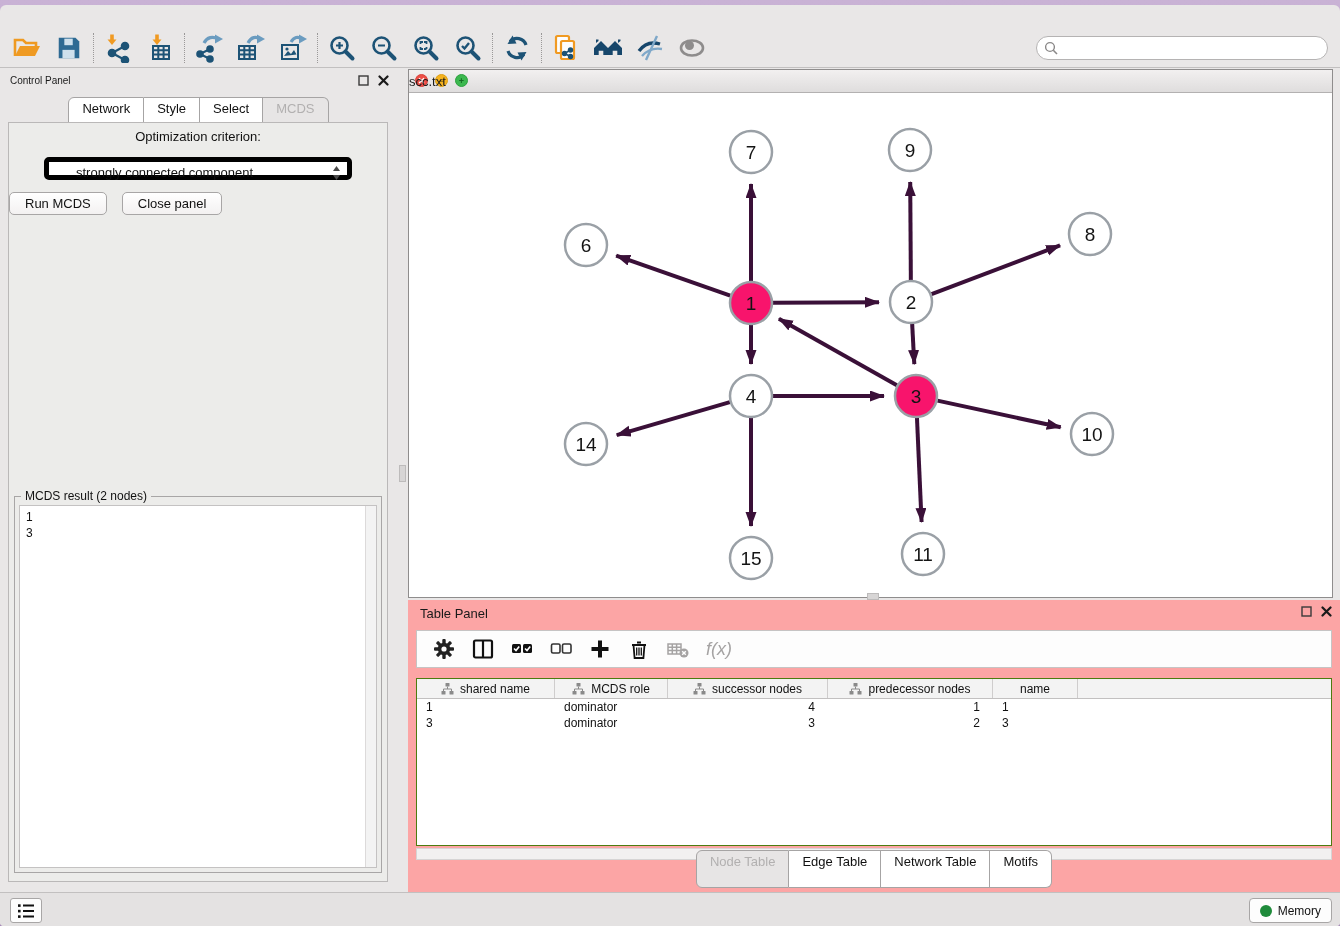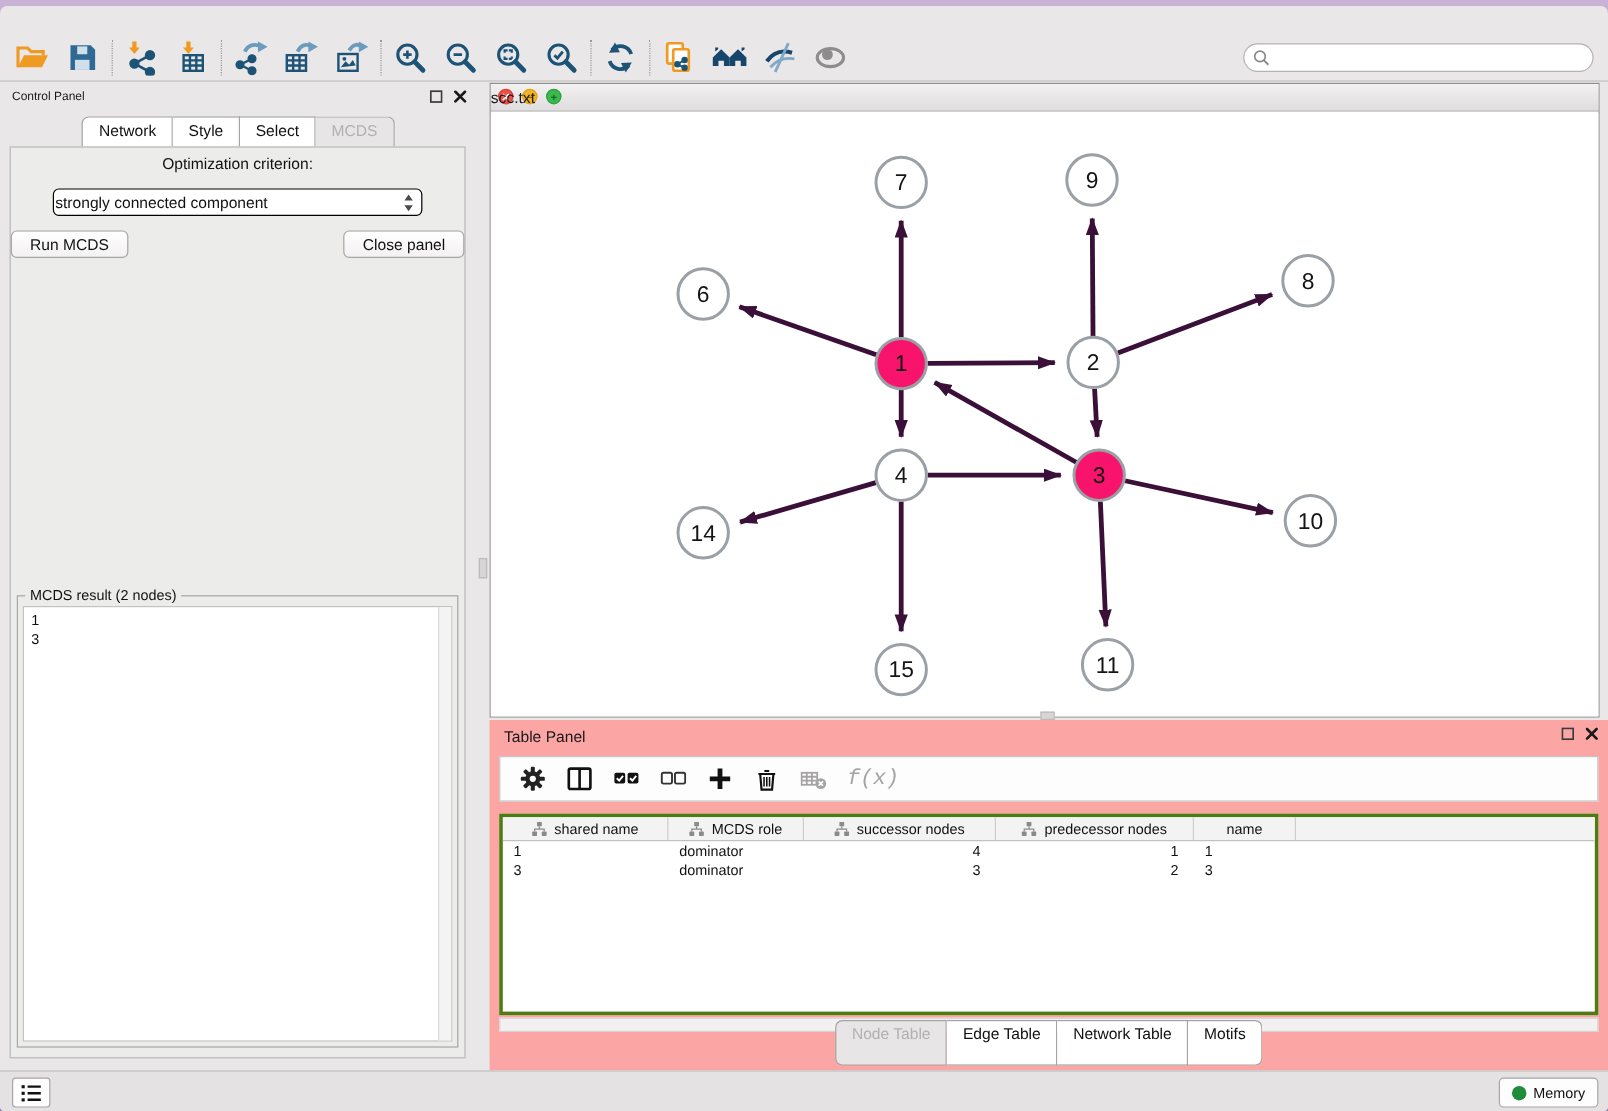--- a/index.html
+++ b/index.html
@@ -41,24 +41,24 @@
   .tabgroup { display:flex; }
   .tab { height:38px; line-height:21px; padding:0 13px; font-size:13px; color:#111;
     background:#fff; border:1px solid #a6a4a4; border-left:none; }
   .tab:first-child { border-left:1px solid #a6a4a4; border-radius:6px 0 0 6px; }
   .tab:last-child { border-radius:0 6px 6px 0; }
   .tab.active { background:#e7e5e5; color:#b2b0b0; }
   .cp-body { position:absolute; left:8px; right:9px; top:53px; bottom:10px;
     background:#ececea; border:1px solid #bab8b8; }
   .opt-label { margin-top:6px; text-align:center; font-size:13px; color:#111; }
   .criterion { position:relative; margin:13px auto 0 auto; width:308px; height:23px;
-    background:#fff; border:1px solid #000000; border-radius:5px;
-    font-size:13px; color:#111; line-height:21px; padding-left:1px; }
+    background:#fff; border:5px solid #000000; border-radius:5px;
+    font-size:13px; color:#111; line-height:21px; padding-left:27px; }
   .criterion .chev { position:absolute; right:6px; top:3px; }
-  .btn-row { display:flex; justify-content:space-between; gap:15px; margin-top:12px; }
+  .btn-row { display:flex; justify-content:flex-start; gap:15px; margin-top:12px; }
   .btn { height:23px; padding:0 15px; background:linear-gradient(#ffffff,#f3f1f1);
     border:1px solid #a8a6a6; border-radius:5px; font-size:13px; color:#111;
     line-height:21px; }
   .result-fieldset { position:absolute; left:5px; right:5px; top:373px; bottom:8px;
     border:1px solid #a8a6a6; }
   .result-legend { position:absolute; top:-8px; left:6px; background:#ececea;
     padding:0 4px; font-size:12px; color:#111; }
   .result-area { position:absolute; left:4px; right:4px; top:8px; bottom:4px;
     background:#fff; border:1px solid #c4c2c2; font-size:12px; color:#111;
     padding:3px 0 0 6px; line-height:16px; }
@@ -85,24 +85,24 @@
   .nw-title { position:absolute; left:0; right:0; top:4px; 
     font-size:13px; color:#1a1a1a; }
   .nw-canvas { position:absolute; top:24px; left:0; right:0; bottom:0; background:#fff; }
 
   
   .table-panel { position:absolute; left:408px; right:0; top:531px; bottom:0; background:#fca5a5; }
   .tp-title { position:absolute; left:12px; top:6px; font-size:13px; color:#1a1a1a; }
   .tp-toolbar { position:absolute; left:8px; right:8px; top:30px; height:38px;
     background:#fdfdfd; border:1px solid #c6c4c4; display:flex; align-items:center;
     gap:17px; padding-left:16px; }
-  .fx-label { font-family:Liberation Mono, monospace; font-style:italic; font-size:18px;
+  .fx-label { font-family:Liberation Sans, sans-serif; font-style:italic; font-size:18px;
     color:#a5a3a3; }
   .tp-table { position:absolute; left:8px; right:8px; top:78px; bottom:46px;
-    background:#fff; border:3px solid #4d7c0f; overflow:hidden; }
+    background:#fff; border:1px solid #4d7c0f; overflow:hidden; }
   .thead { display:flex; height:20px; background:#f3f3f3; border-bottom:1px solid #c2c0c0; }
   .th { display:flex; align-items:center; justify-content:center; gap:6px;
     font-size:12px; color:#111; border-right:1px solid #cfcdcd; height:100%; }
   .tr { display:flex; height:16px; }
   .td { font-size:12px; color:#111; line-height:16px; white-space:nowrap; overflow:hidden; }
   .tp-scroll { position:absolute; left:8px; right:8px; bottom:32px; height:12px;
     background:#f2f0f0; border:1px solid #d6d4d4; }
   .tp-tabs { position:absolute; left:0; right:0; bottom:4px; display:flex; justify-content:center; }
 
   

